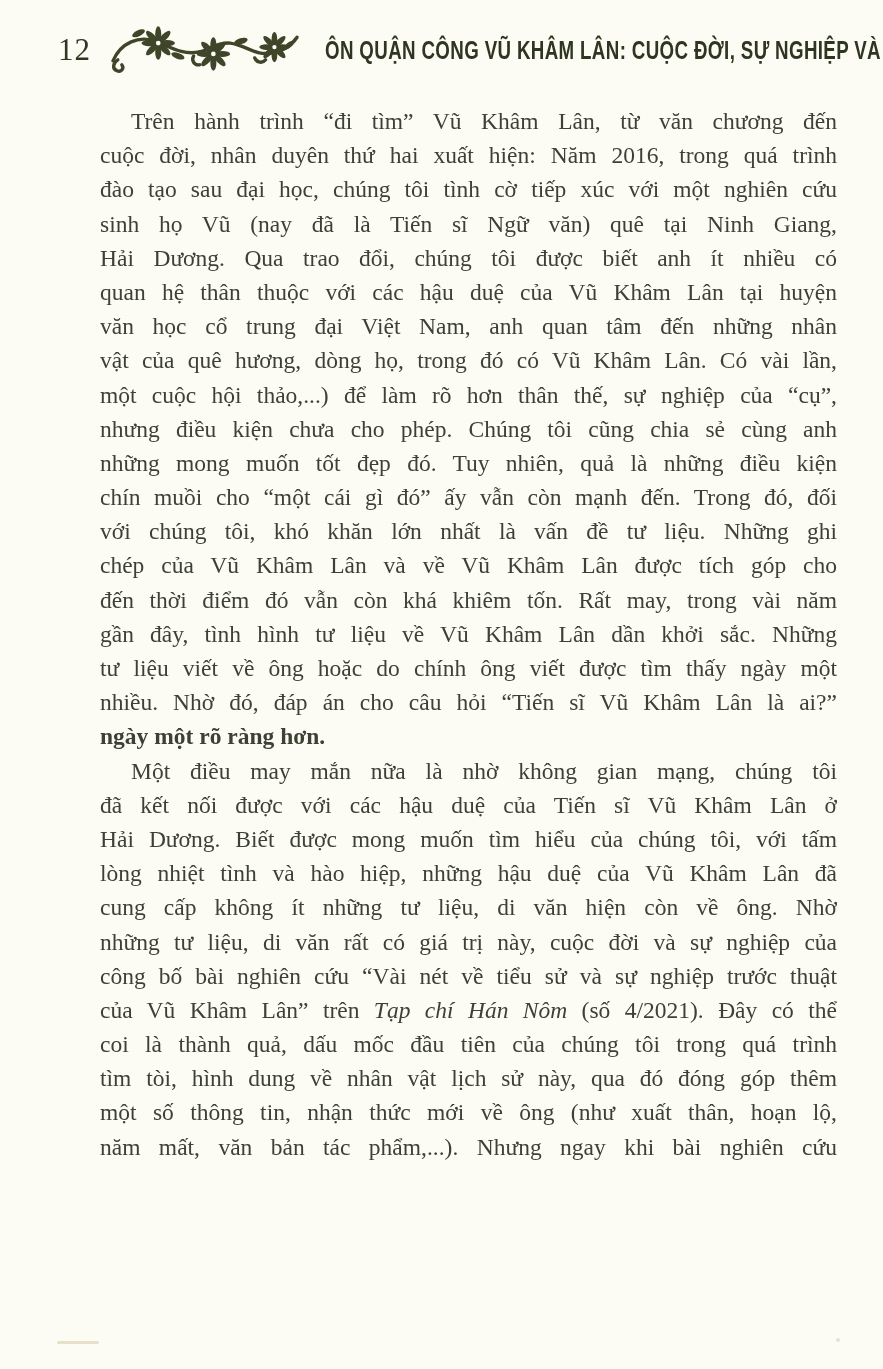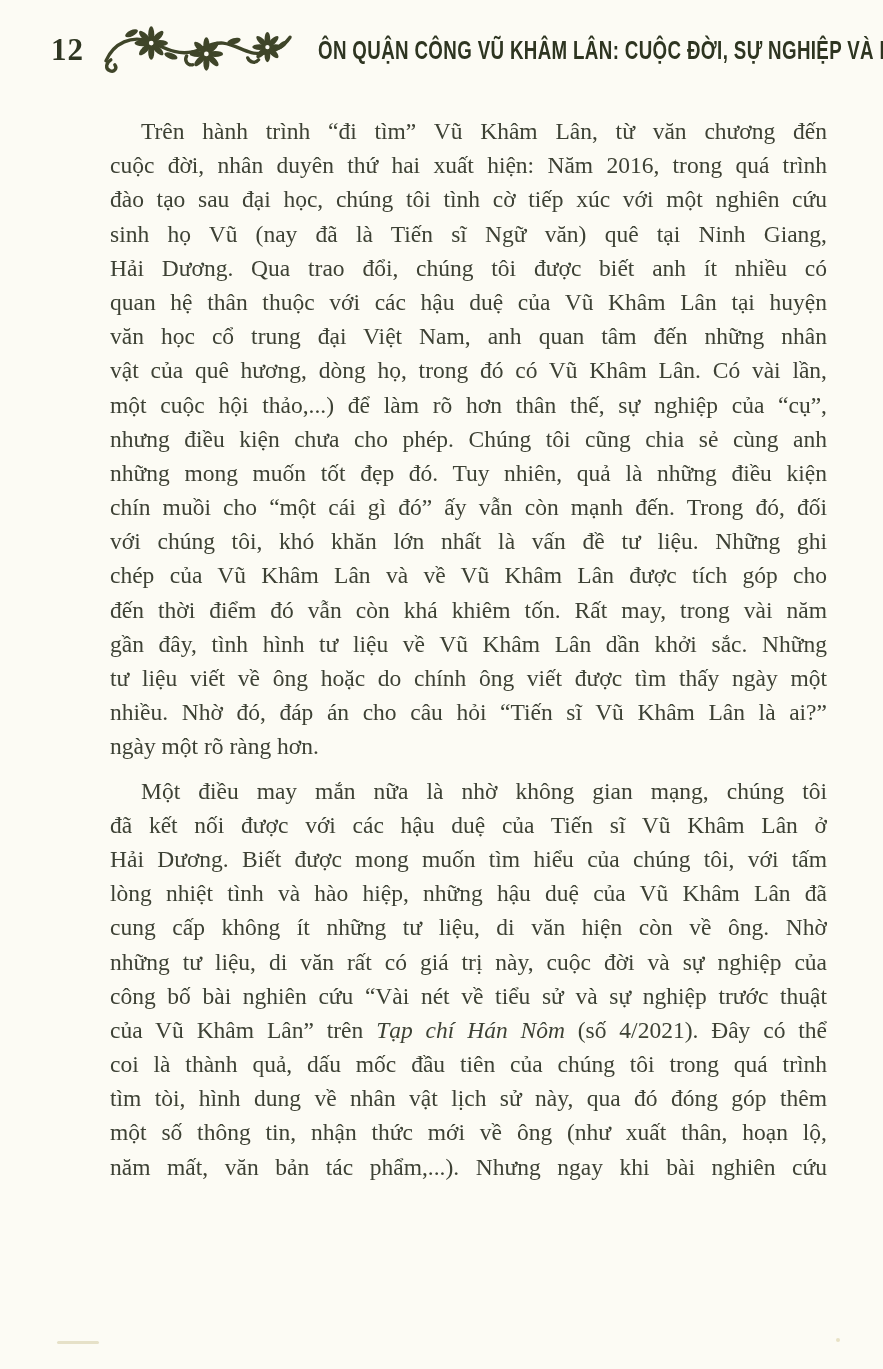--- a/index.html
+++ b/index.html
@@ -12,22 +12,22 @@
     overflow: hidden;
   }
   .page { position: absolute; inset: 0; }
 
   
   .header {
     position: absolute; top: 22px; left: 40px; right: 40px; height: 56px;
     display: flex; align-items: center;
   }
   .page-num {
-    font-size: 31px; font-weight: bold; color: #2f3622;
-    margin-left: 11px; letter-spacing: 1px;
+    font-size: 31px; font-weight: normal; color: #2f3622;
+    margin-left: 18px; letter-spacing: 1px;
     flex: 0 0 auto;
   }
   .ornament { flex: 0 0 auto; margin-left: 18px; width: 192px; height: 52px; }
   .running-title {
     flex: 0 0 auto;
     margin-left: 24px;
     font-family: "Liberation Sans", "DejaVu Sans", sans-serif;
     font-weight: bold;
     font-size: 26px;
     color: #2e3521;
@@ -37,31 +37,31 @@
     letter-spacing: 0.5px;
   }
 
   
   .page-body {
     position: absolute;
     top: 104px; left: 100px; width: 737px;
     font-size: 23.5px;
     line-height: 34.2px;
   }
-  .paragraph { margin: 10px; }
+  .paragraph { margin: 0; }
   .line {
     text-align: justify;
     text-align-last: justify;
     -moz-text-align-last: justify;
     height: 34.2px;
     overflow: hidden;
     white-space: normal;
   }
   .line.indent { text-indent: 31px; }
-  .line.short { text-align-last: left; -moz-text-align-last: left; }
+  .line.short { text-align-last: left; font-weight: bold; -moz-text-align-last: left; }
 
   
   .scan-dash {
     position: absolute; left: 57px; top: 1341px;
     width: 42px; height: 3px;
     background: #e6e1c8; border-radius: 2px;
   }
   .scan-speck {
     position: absolute; left: 836px; top: 1338px;
     width: 4px; height: 4px; background: #e8e2c6; border-radius: 50%;

